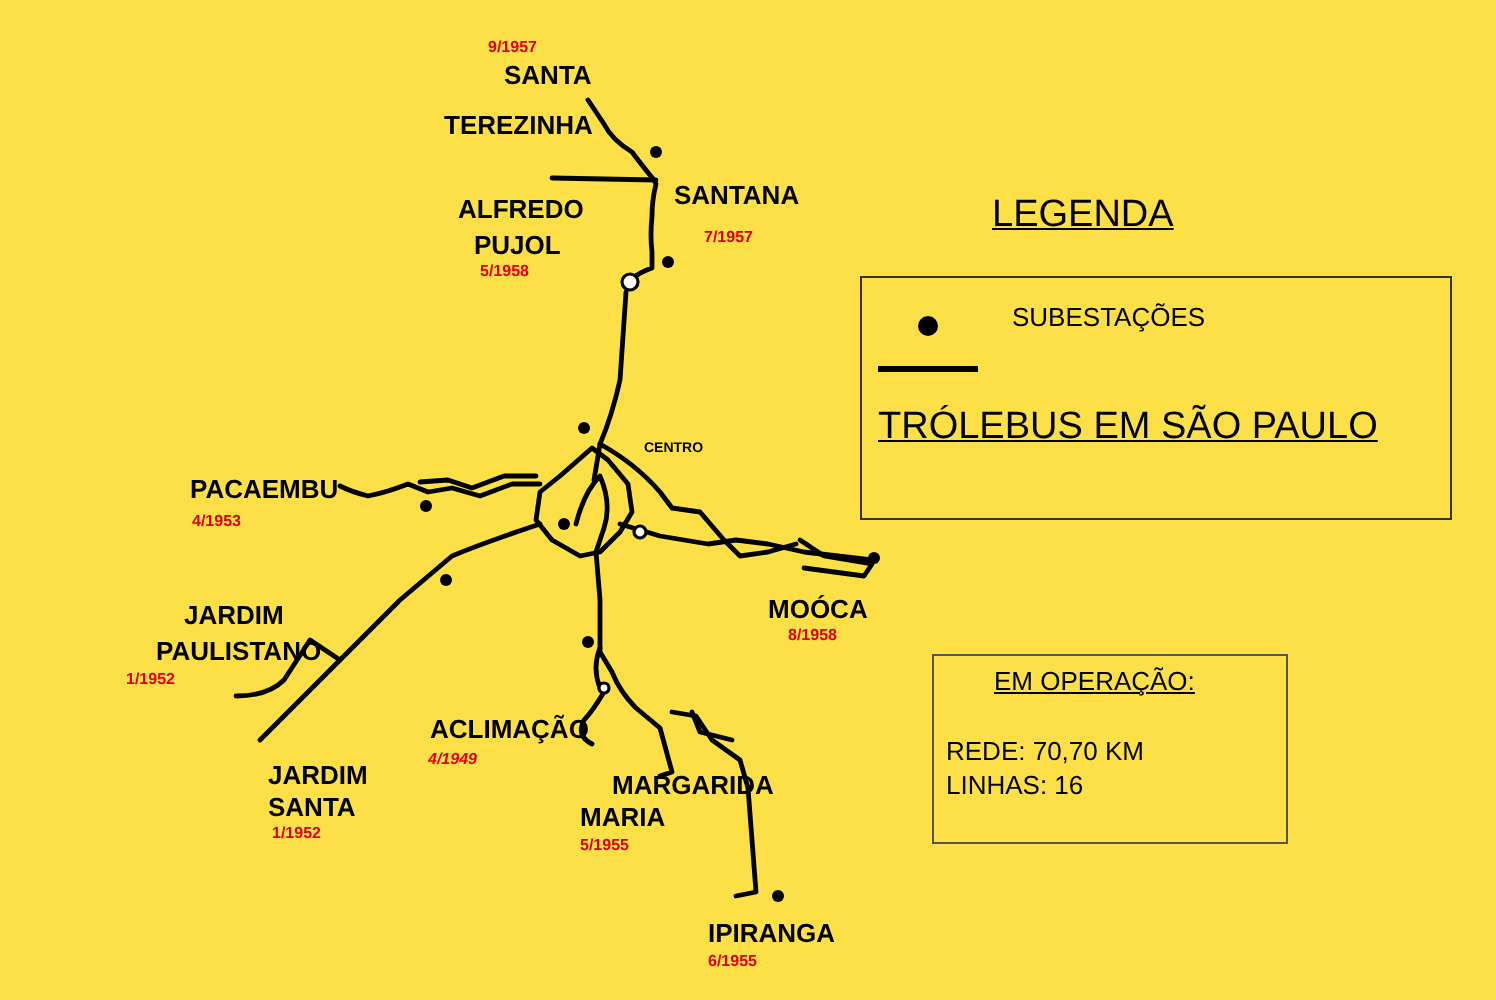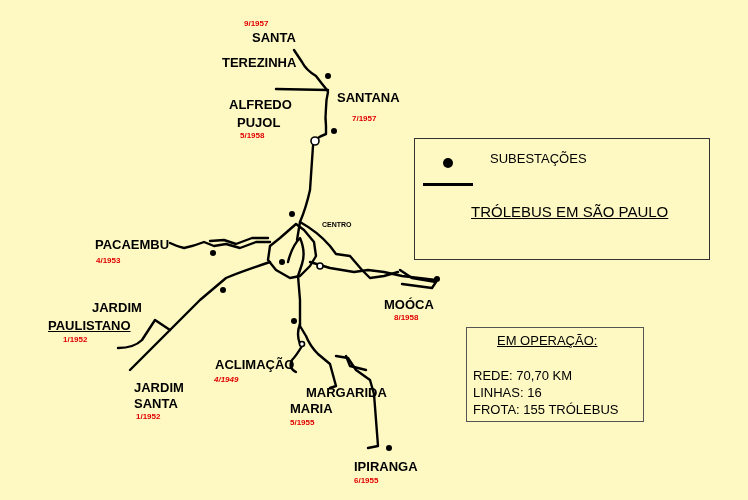--- a/index.html
+++ b/index.html
@@ -1,28 +1,28 @@
 <!DOCTYPE html>
 <html><head>
 <meta charset="utf-8">
 <style>
   html,body{margin:0;padding:0;background:#fff;}
-  #stage{position:relative;width:748px;height:500px;background:#fef9c3;overflow:hidden;font-family:"Liberation Sans",sans-serif;}
+  #stage{position:relative;width:748px;height:500px;background:#fde047;overflow:hidden;font-family:"Liberation Sans",sans-serif;}
   svg#map{position:absolute;left:0;top:0;}
   .lbl{position:absolute;font-family:"Liberation Sans",sans-serif;font-weight:bold;color:#000;font-size:13px;line-height:15px;white-space:nowrap;}
   .date{position:absolute;font-family:"Liberation Sans",sans-serif;font-weight:bold;color:#e00000;font-size:8px;line-height:9px;white-space:nowrap;}
   .r{text-align:right;}
   .c{text-align:center;}
   #legend-title{position:absolute;left:496px;top:97px;font-size:19px;text-decoration:underline;color:#000;}
-  #legend-box{position:absolute;left:414px;top:138px;width:296px;height:122px;border:1px solid #333;box-sizing:border-box;}
+  #legend-box{position:absolute;left:430px;top:138px;width:296px;height:122px;border:1px solid #333;box-sizing:border-box;}
   #stats-box{position:absolute;left:466px;top:327px;width:178px;height:95px;border:1px solid #555;box-sizing:border-box;}
   .lg-dot{position:absolute;left:28px;top:19px;width:10px;height:10px;border-radius:50%;background:#000;}
   .lg-line{position:absolute;left:8px;top:44px;width:50px;height:3px;background:#000;}
   .lg-t{position:absolute;font-size:13px;color:#000;}
-  .lg-big{position:absolute;left:8px;font-size:15px;margin-left:48px;}
+  .lg-big{position:absolute;left:8px;font-size:19px;}
 </style>
 </head>
 <body>
 
 <div id="stage">
   <svg id="map" width="748" height="500" viewBox="0 0 748 500">
     <g fill="none" stroke="#000" stroke-width="2.4" stroke-linejoin="round" stroke-linecap="round">
 
       <path d="M294,50 Q298,56 302,62 Q306,70 316,76 Q322,84 327,90 L328,92 Q326,100 326,108 Q325,118 326,126 L326,134 Q320,136 315,140"></path>
       <path d="M276,89 L328,90"></path>
@@ -74,46 +74,46 @@
 
   <div class="lbl" style="left:337px;top:90px;">SANTANA</div>
   <div class="date" style="left:352px;top:114px;">7/1957</div>
 
   <div class="date" style="left:322px;top:220px;color:#000;font-size:7px;">CENTRO</div>
 
   <div class="lbl" style="left:95px;top:237px;">PACAEMBU</div>
   <div class="date" style="left:96px;top:256px;">4/1953</div>
 
   <div class="lbl" style="left:92px;top:300px;">JARDIM</div>
-  <div class="lbl" style="left:48px;top:318px;text-decoration:underline;">PAULISTANO</div>
+  <div class="lbl" style="left:78px;top:318px;">PAULISTANO</div>
   <div class="date" style="left:63px;top:335px;">1/1952</div>
 
   <div class="lbl" style="left:215px;top:357px;">ACLIMAÇÃO</div>
   <div class="date" style="left:214px;top:375px;font-style:italic;">4/1949</div>
 
   <div class="lbl" style="left:134px;top:380px;">JARDIM</div>
   <div class="lbl" style="left:134px;top:396px;">SANTA</div>
   <div class="date" style="left:136px;top:412px;">1/1952</div>
 
   <div class="lbl" style="left:306px;top:385px;">MARGARIDA</div>
   <div class="lbl" style="left:290px;top:401px;">MARIA</div>
   <div class="date" style="left:290px;top:418px;">5/1955</div>
 
   <div class="lbl" style="left:384px;top:297px;">MOÓCA</div>
   <div class="date" style="left:394px;top:313px;">8/1958</div>
 
   <div class="lbl" style="left:354px;top:459px;">IPIRANGA</div>
   <div class="date" style="left:354px;top:476px;">6/1955</div>
 
+  <div id="legend-title">LEGENDA</div>
   <div id="legend-box">
     <div class="lg-dot"></div>
     <div class="lg-t" style="left:75px;top:12px;">SUBESTAÇÕES</div>
     <div class="lg-line"></div>
     <div class="lg-big" style="top:64px;text-decoration:underline;color:#000;">TRÓLEBUS EM SÃO PAULO</div>
   </div>
 
   <div id="stats-box">
     <div class="lg-t" style="left:30px;top:5px;text-decoration:underline;">EM OPERAÇÃO:</div>
     <div class="lg-t" style="left:6px;top:40px;">REDE: 70,70 KM</div>
     <div class="lg-t" style="left:6px;top:57px;">LINHAS: 16</div>
-    <div class="lg-t" style="left:6px;top:74px;">FROTA: 155 TRÓLEBUS</div>
   </div>
 </div>
 
 </body></html>

